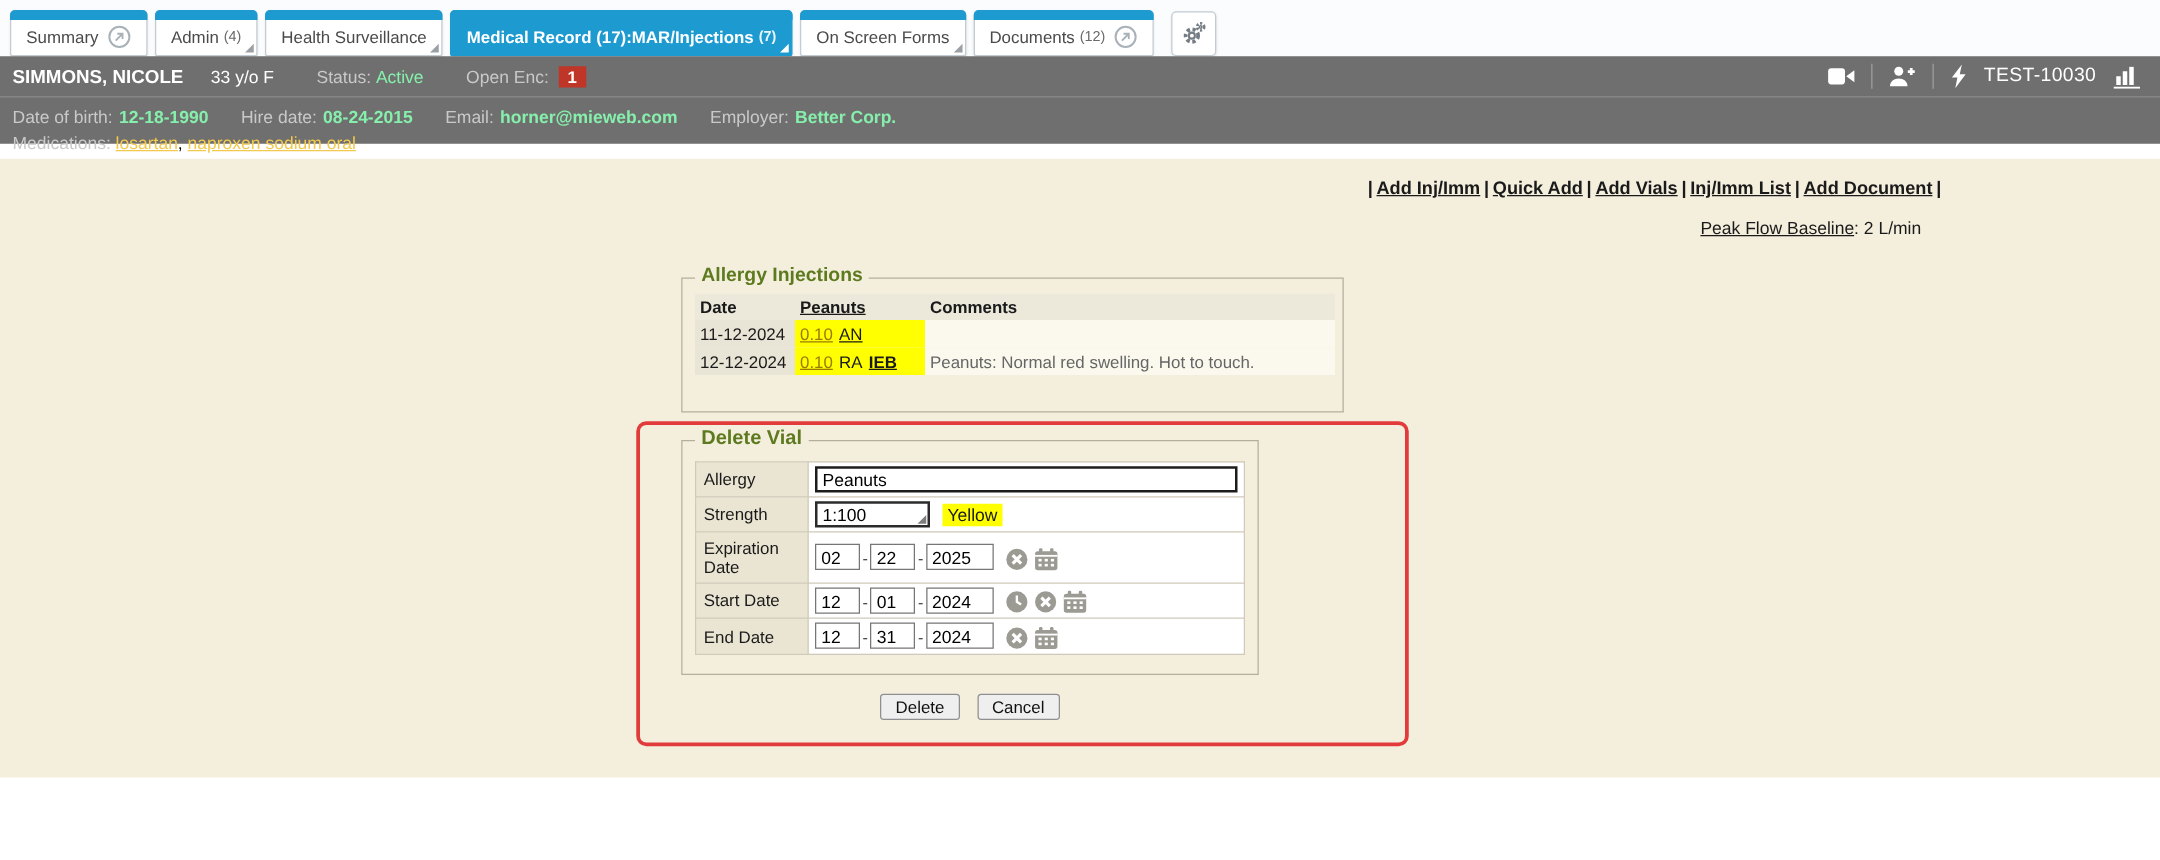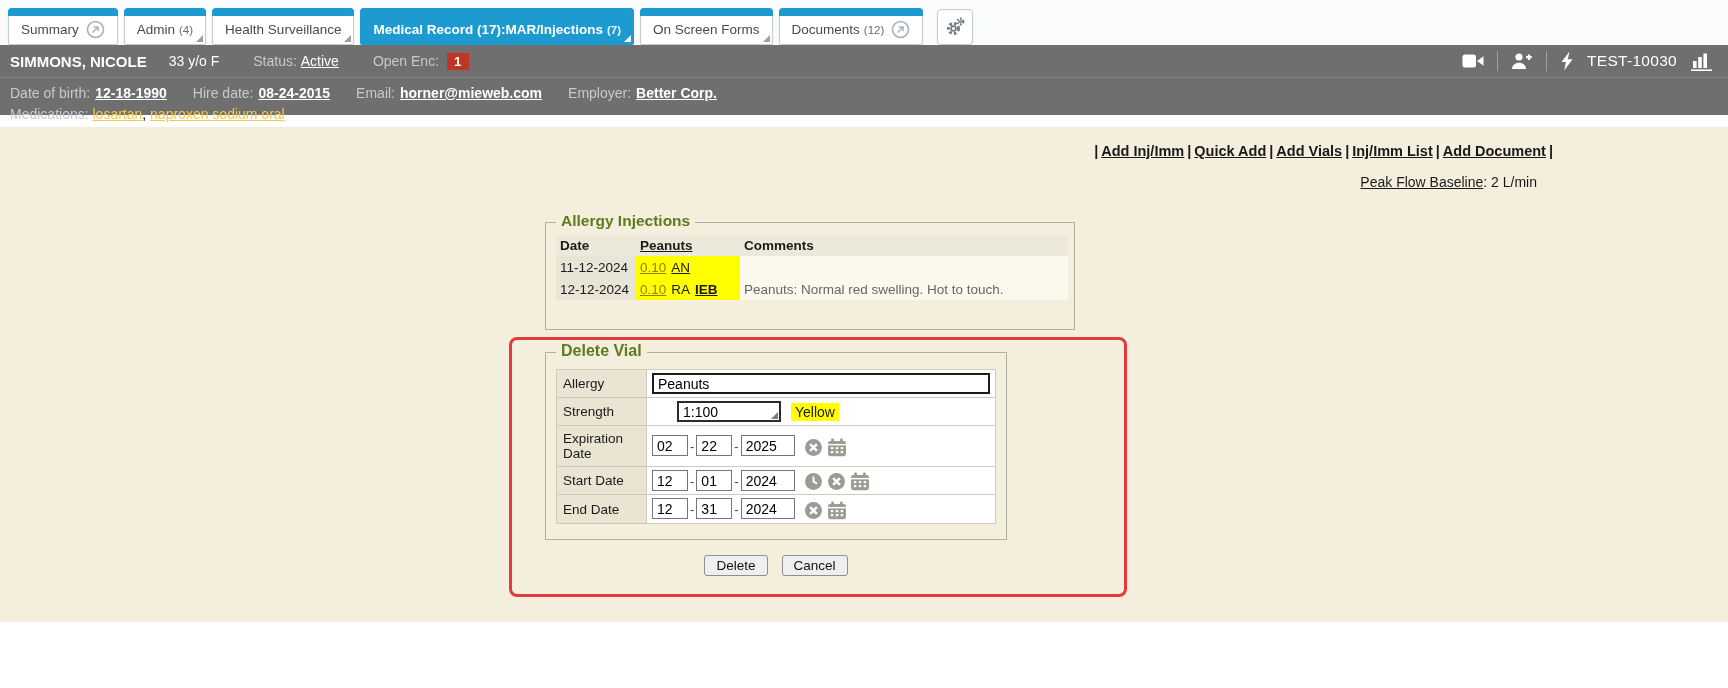--- a/index.html
+++ b/index.html
@@ -24,21 +24,21 @@
   .iconbtn { display:inline-flex; align-items:center; justify-content:center; width:36px; height:36px;
              background:#fff; border:1px solid #c3ccd3; border-radius:4px; margin-left:8px; cursor:pointer;
              box-shadow:0 1px 2px rgba(0,0,0,.08); }
 
   
   .pbar { position:absolute; top:45px; left:0; width:100%; height:32px; background:#6f6f6f; color:#fff;
           display:flex; align-items:center; padding-left:10px; font-size:14px; }
   .pbar .name { font-size:15px; font-weight:bold; margin-right:22px; }
   .pbar .agesex { margin-right:34px; }
   .lbl { color:#c9c9c9; }
-  .val { color:#ffffff; font-weight:bold;text-decoration:underline; }
+  .val { color:#86efac; font-weight:bold; }
   .pbar .gap { margin-right:34px; }
   .badge-red { background:#bf3527; color:#fff; font-weight:bold; font-size:13.5px; padding:1px 7px; margin-left:8px; }
   .rcluster { position:absolute; top:45px; right:14px; height:32px; display:flex; align-items:center; gap:13px;text-align:right; }
   .sep-v { width:1px; height:20px; background:#a0a0a0; }
   .pid { color:#fff; font-size:15.5px; letter-spacing:.3px; }
 
   .dbar { position:absolute; top:77px; left:0; width:100%; height:38px; background:#6f6f6f; border-top:1px solid #858585;
           padding:5px 0 0 10px; font-size:14px; }
   .dline { line-height:21px; }
   .dline .pair { margin-right:26px; }
@@ -258,21 +258,21 @@
     <div class="panel panel-vial">
       <span class="legend">Delete Vial</span>
       <table class="dv-table">
         <tbody id="dv-body">
             <tr>
               <td class="flabel">Allergy</td>
               <td class="fval"><input class="dv-input focused" value="Peanuts" style="width: 338px;"></td>
             </tr>
             <tr>
               <td class="flabel">Strength</td>
-              <td class="fval"><span class="combo"><input class="dv-input" value="1:100" style="width: 104px; margin-left: 25px;"></span><span class="note-hl">Yellow</span></td>
+              <td class="fval"><span class="combo"><input class="dv-input" value="1:100" style="width: 92px;"></span><span class="note-hl">Yellow</span></td>
             </tr>
             <tr>
               <td class="flabel">Expiration Date</td>
               <td class="fval"><input class="dv-input" value="02" style="width: 36px;"><span class="dsh">-</span><input class="dv-input" value="22" style="width: 36px;"><span class="dsh">-</span><input class="dv-input" value="2025" style="width: 54px;"><span class="ficons">
                   <span>
                     <svg width="19" height="19" viewBox="0 0 18 18">
                       <circle cx="9" cy="9" r="8" fill="#9b9b93"></circle>
                       <path d="M5.8 5.8 L12.2 12.2 M12.2 5.8 L5.8 12.2" stroke="#fff" stroke-width="2.4"></path>
                     </svg>
                   </span>

